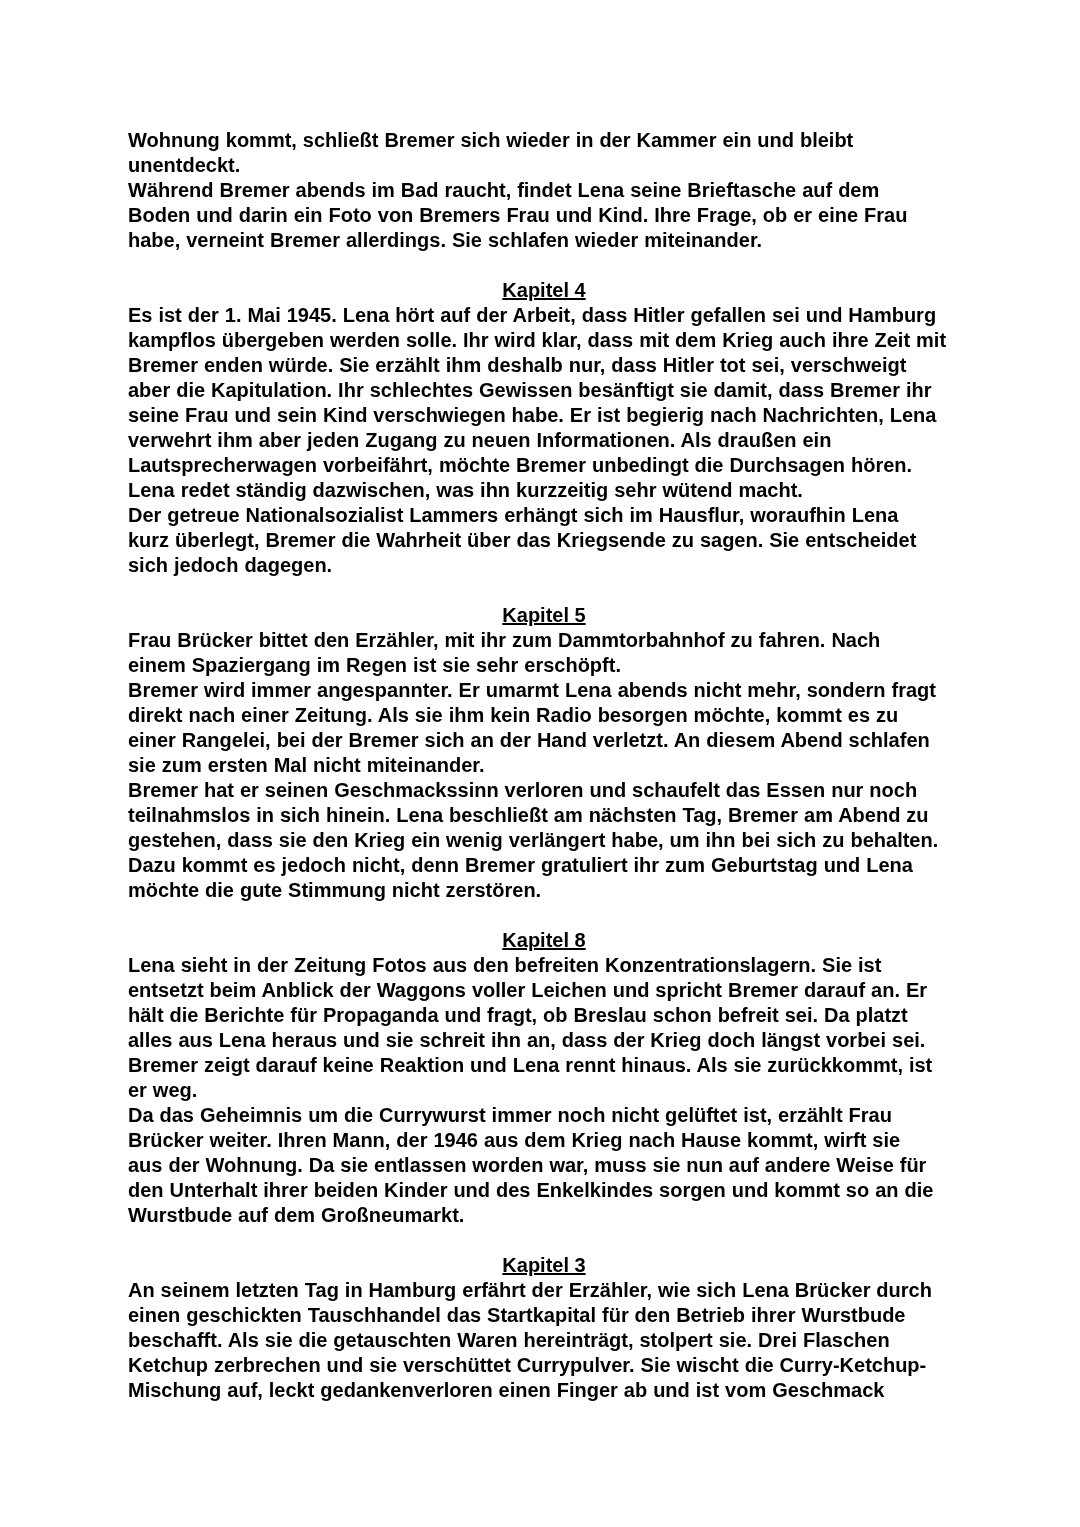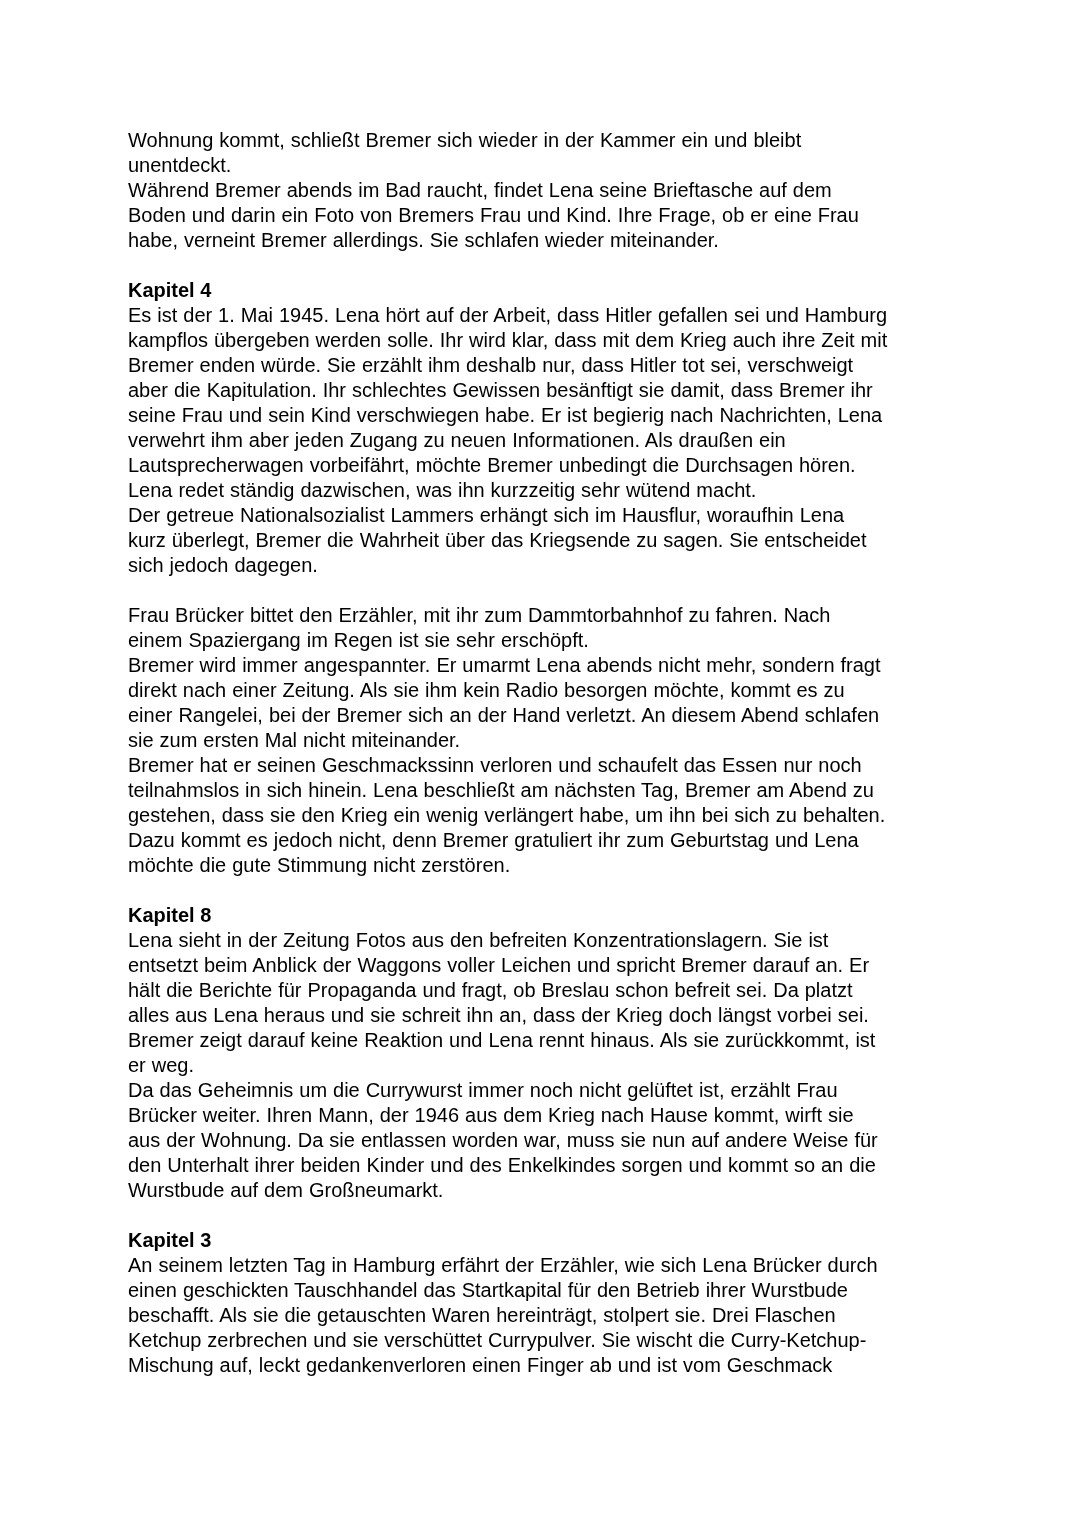--- a/index.html
+++ b/index.html
@@ -24,30 +24,33 @@
     width: 832px;
     font-family: "Liberation Sans", "DejaVu Sans", sans-serif;
     font-size: 20px;
     line-height: 25px;
     color: #000000;
   }
   .para {
     margin: 0;
     white-space: pre-line;
     word-spacing: 0.02em;
+    font-weight: bold;
   }
   .section {
     margin-top: 25px; 
   }
   .heading {
     margin: 0;
     font-size: 20px;
     line-height: 25px;
     font-weight: bold;
+    text-decoration: underline;
     white-space: pre-line;
+    text-align: center;
   }
 </style>
 </head>
 <body>
 
 <div class="page">
   <div class="doc-body">
 
     <p class="para">Wohnung kommt, schließt Bremer sich wieder in der Kammer ein und bleibt
 unentdeckt.
@@ -64,20 +67,21 @@
 seine Frau und sein Kind verschwiegen habe. Er ist begierig nach Nachrichten, Lena
 verwehrt ihm aber jeden Zugang zu neuen Informationen. Als draußen ein
 Lautsprecherwagen vorbeifährt, möchte Bremer unbedingt die Durchsagen hören.
 Lena redet ständig dazwischen, was ihn kurzzeitig sehr wütend macht.
 Der getreue Nationalsozialist Lammers erhängt sich im Hausflur, woraufhin Lena
 kurz überlegt, Bremer die Wahrheit über das Kriegsende zu sagen. Sie entscheidet
 sich jedoch dagegen.</p>
     </div>
 
     <div class="section">
+      <h2 class="heading">Kapitel 5</h2>
       <p class="para">Frau Brücker bittet den Erzähler, mit ihr zum Dammtorbahnhof zu fahren. Nach
 einem Spaziergang im Regen ist sie sehr erschöpft.
 Bremer wird immer angespannter. Er umarmt Lena abends nicht mehr, sondern fragt
 direkt nach einer Zeitung. Als sie ihm kein Radio besorgen möchte, kommt es zu
 einer Rangelei, bei der Bremer sich an der Hand verletzt. An diesem Abend schlafen
 sie zum ersten Mal nicht miteinander.
 Bremer hat er seinen Geschmackssinn verloren und schaufelt das Essen nur noch
 teilnahmslos in sich hinein. Lena beschließt am nächsten Tag, Bremer am Abend zu
 gestehen, dass sie den Krieg ein wenig verlängert habe, um ihn bei sich zu behalten.
 Dazu kommt es jedoch nicht, denn Bremer gratuliert ihr zum Geburtstag und Lena

